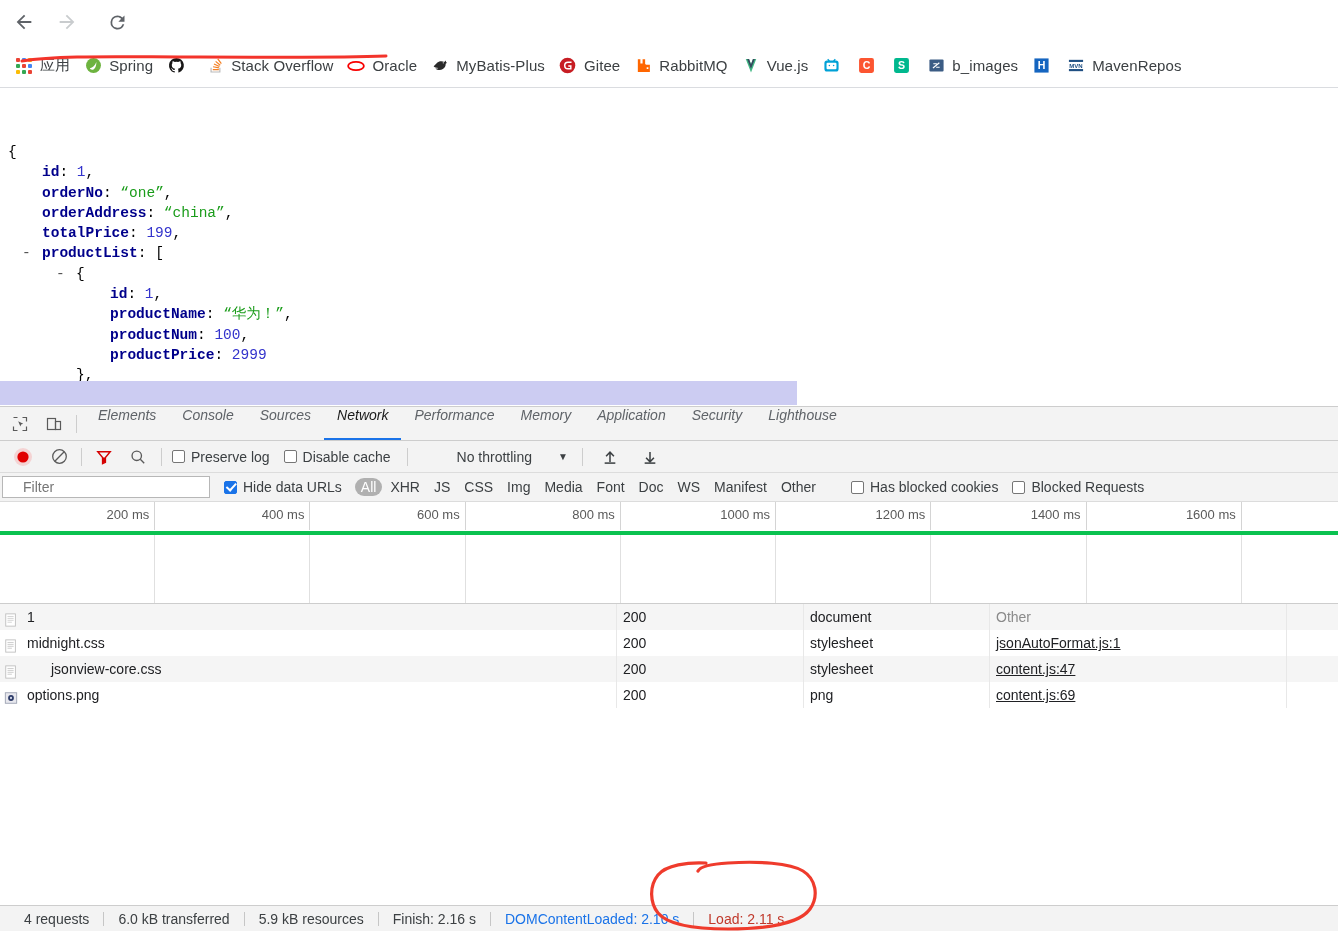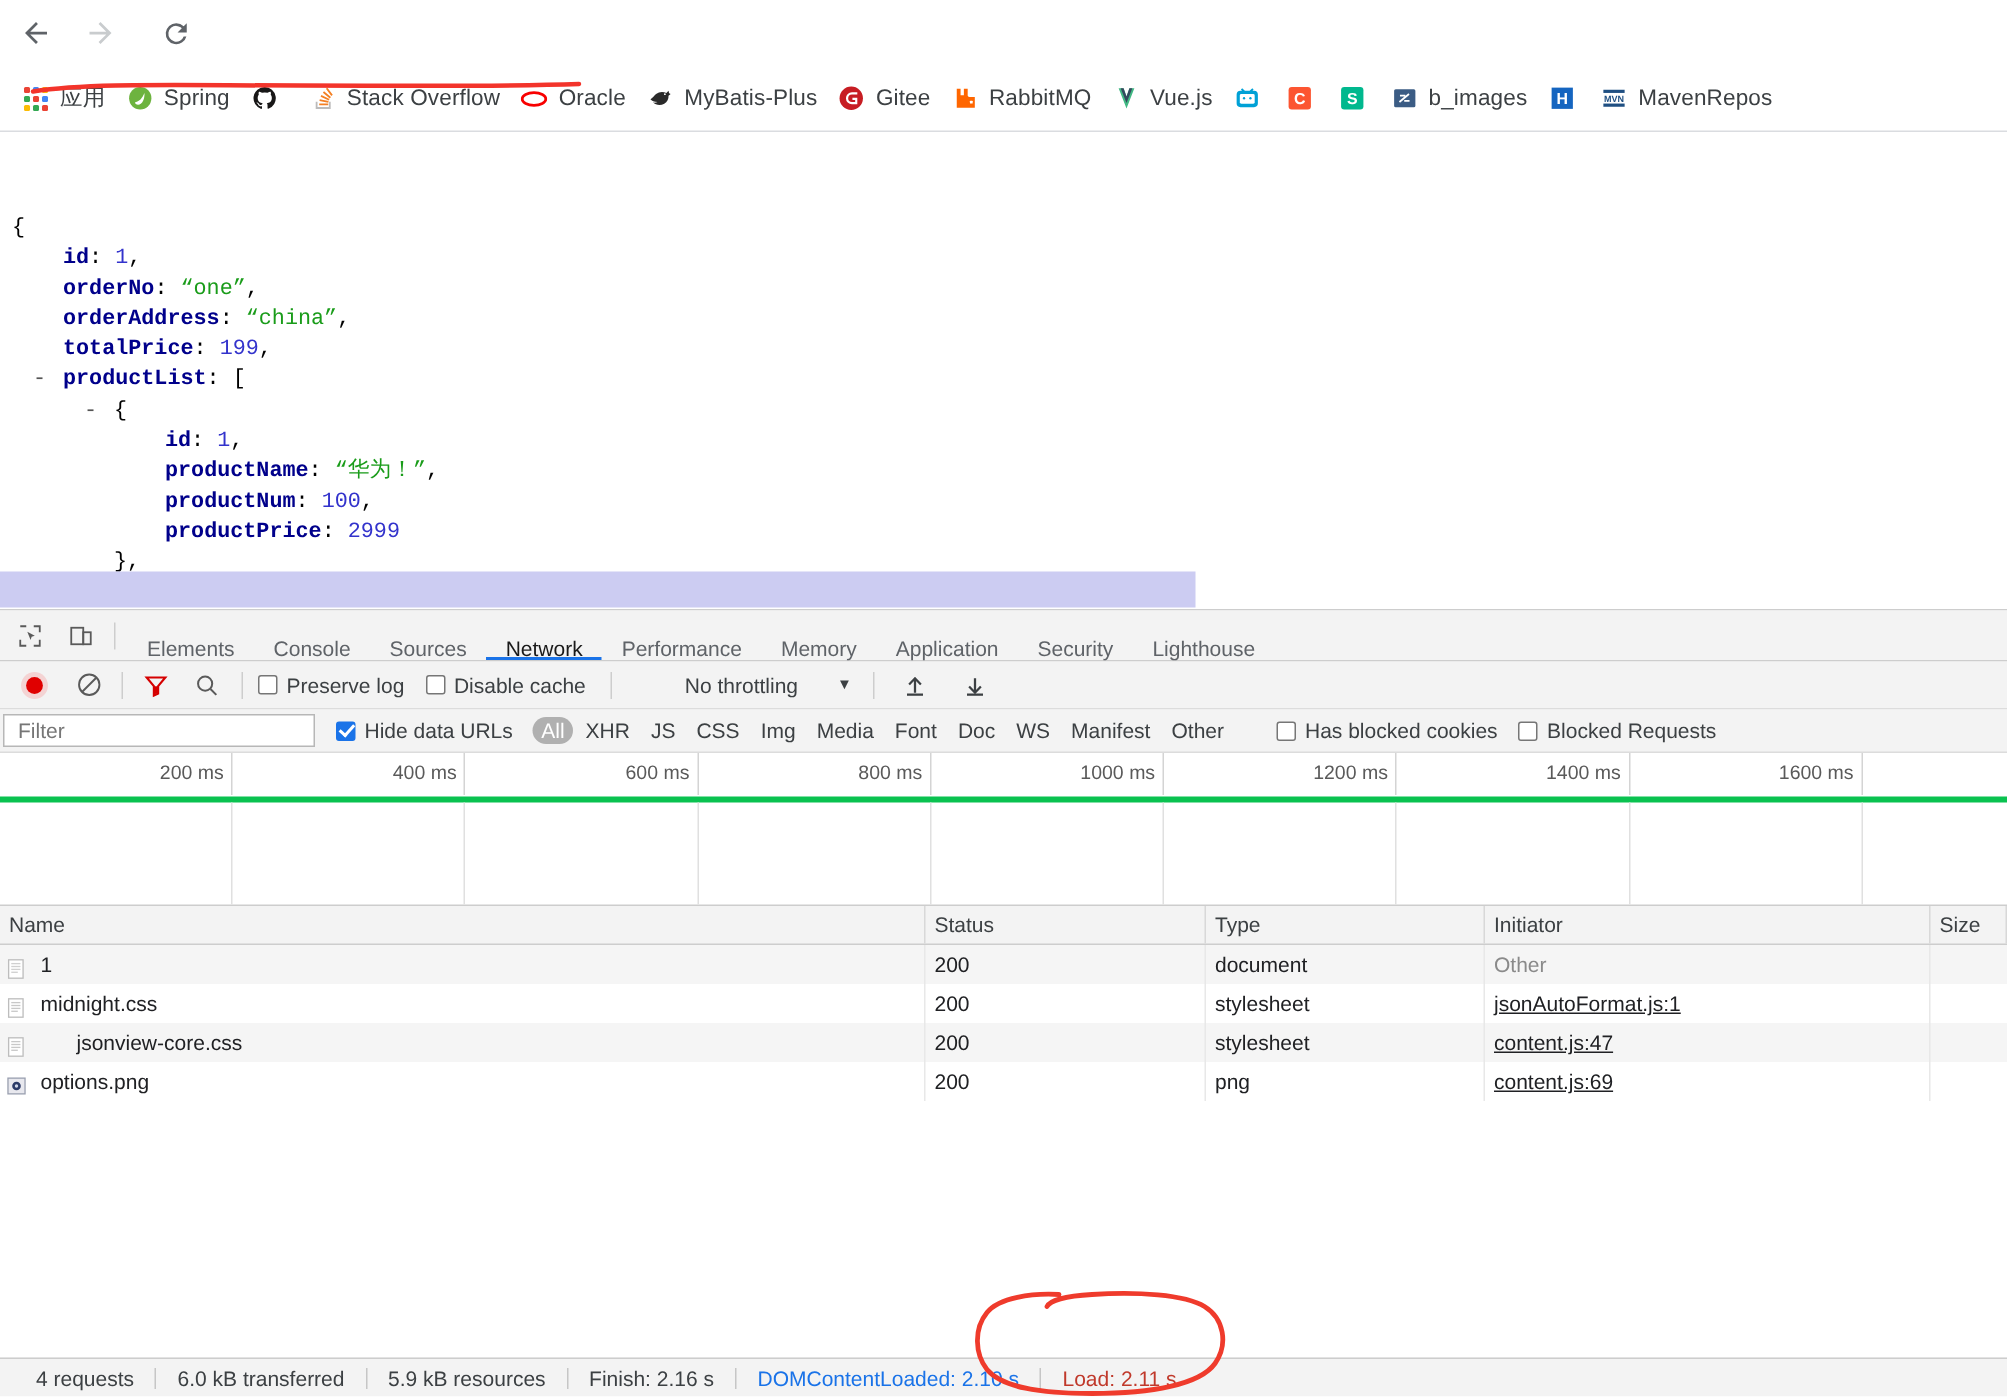--- a/index.html
+++ b/index.html
@@ -104,23 +104,24 @@
     display: flex; align-items: center;
   }
   .dt-tool-btn {
     width: 28px; height: 28px; margin-left: 6px;
     display: flex; align-items: center; justify-content: center;
     cursor: pointer; border-radius: 3px;
   }
   .dt-sep { width: 1px; height: 18px; background: #cdcdcd; margin: 0 8px; }
   .dt-tab {
     height: 33px; padding: 0 13px;
-    display: flex; align-items: flex-end;
+    display: flex; align-items: flex-start;
     font-size: 14px; color: #5f6368; cursor: pointer;
     white-space: nowrap;
+    font-style: italic;
   }
   .dt-tab.active { color: #1a1a1a; box-shadow: inset 0 -2px 0 #1a73e8; }
 
   
   #dt-nettoolbar {
     position: relative; height: 32px; width: 100%;
     background: #f3f3f3; border-bottom: 1px solid #dcdcdc;
     display: flex; align-items: center; padding-left: 8px;
   }
   .ntb-icon { width: 26px; height: 26px; display:flex; align-items:center; justify-content:center; cursor:pointer; }
@@ -144,21 +145,21 @@
 
   
   #dt-filterbar {
     position: relative; height: 29px; width: 100%;
     background: #f3f3f3; border-bottom: 1px solid #dcdcdc;
     display: flex; align-items: center;
   }
   #filter-input {
     width: 208px; height: 22px; margin-left: 2px;
     border: 1px solid #b7b7b7; background: #fff;
-    font-size: 14px; color: #3c4043; padding: 0 9px;
+    font-size: 14px; color: #3c4043; padding: 0 20px;
     font-family: "Liberation Sans", sans-serif;
     outline: none;
   }
   #filter-input::placeholder { color: #767676; }
   .ftype {
     font-size: 14px; color: #3c4043; padding: 1px 6px;
     margin: 0 1px; border-radius: 9px; cursor: pointer; white-space: nowrap;
   }
   .ftype.sel { background: #b0b0b0; color: #fff; }
 
@@ -565,27 +566,20 @@
       <div class="ograd" style="left: 309.441px;"></div>
       <div class="ograd" style="left: 464.661px;"></div>
       <div class="ograd" style="left: 619.882px;"></div>
       <div class="ograd" style="left: 775.102px;"></div>
       <div class="ograd" style="left: 930.323px;"></div>
       <div class="ograd" style="left: 1085.54px;"></div>
       <div class="ograd" style="left: 1240.76px;"></div>
     </div>
 
   <div id="dt-table">
-    <div id="dt-thead">
-        <div class="th" style="width: 617px; flex: 0 0 617px;">Name</div>
-        <div class="th" style="width: 187px; flex: 0 0 187px;">Status</div>
-        <div class="th" style="width: 186px; flex: 0 0 186px;">Type</div>
-        <div class="th" style="width: 297px; flex: 0 0 297px;">Initiator</div>
-        <div class="th" style="width: 51px; flex: 0 0 51px;">Size</div>
-      </div>
     <div id="dt-tbody">
         <div class="nrow">
           <div class="td name" style="flex: 0 0 617px;">
             <span class="file-ico"><svg viewBox="0 0 16 16" width="14" height="14">
                 <rect x="2" y="1" width="11" height="14" fill="#fff" stroke="#bdbdbd"></rect>
                 <g fill="#d0d0d0">
                   <rect x="4" y="3.4" width="7" height="1"></rect>
                   <rect x="4" y="5.6" width="7" height="1"></rect>
                   <rect x="4" y="7.8" width="7" height="1"></rect>
                   <rect x="4" y="10" width="5" height="1"></rect>

